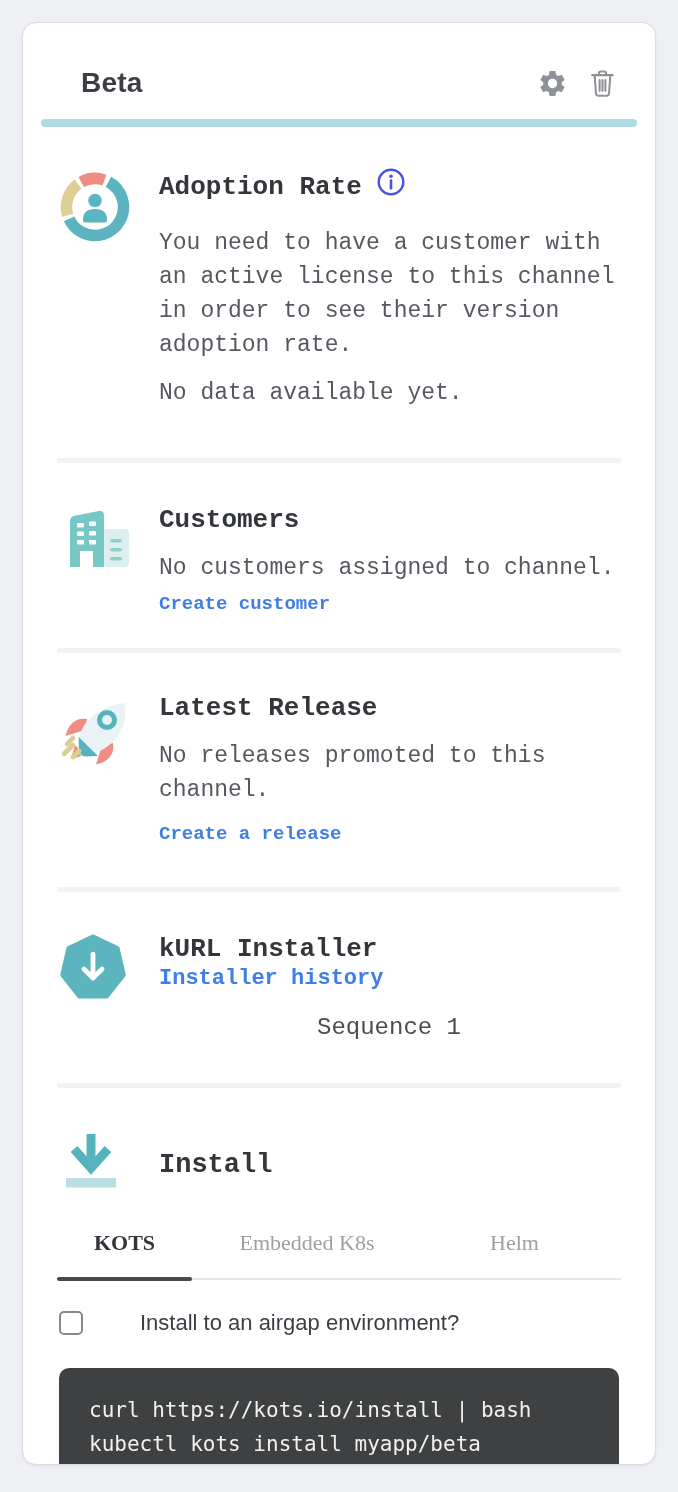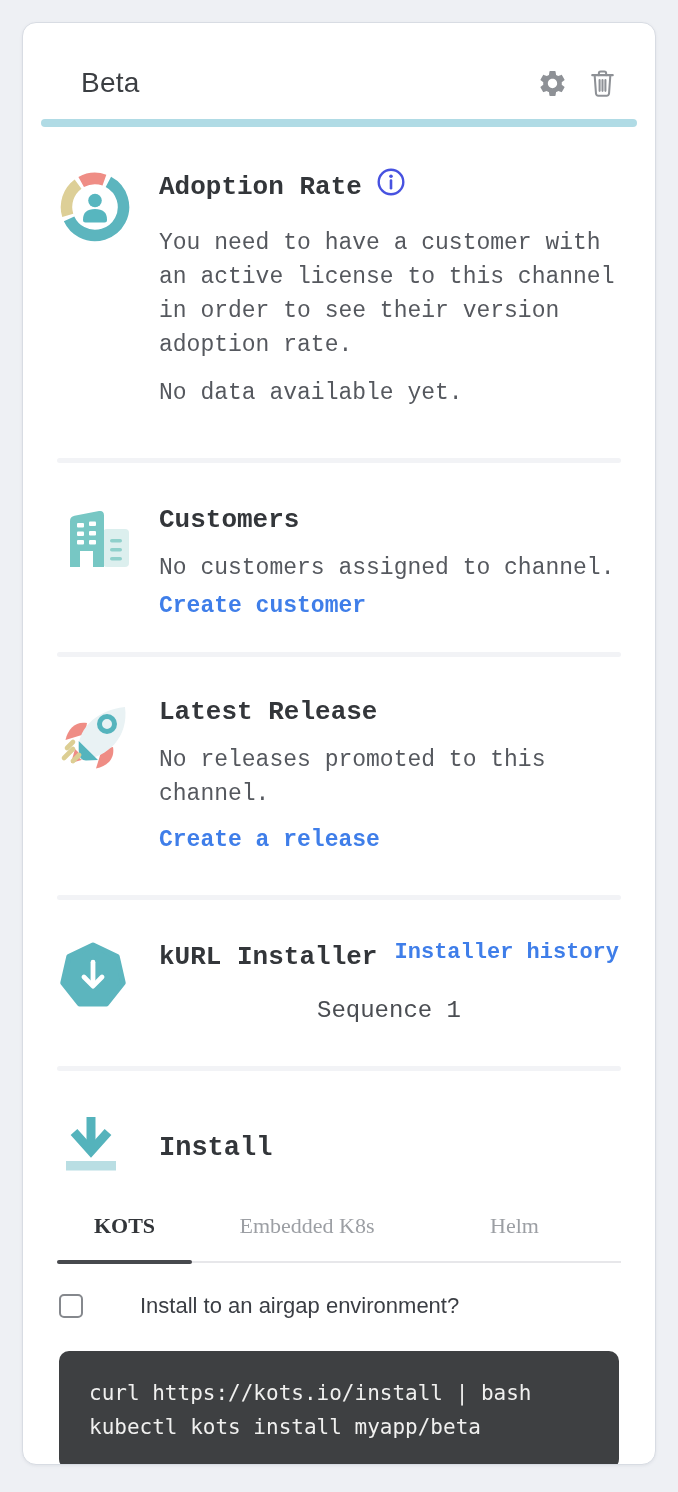--- a/index.html
+++ b/index.html
@@ -13,21 +13,21 @@
     border: 1px solid #d8dce3;
     border-radius: 14px;
     box-shadow: 0 1px 3px rgba(100,110,130,0.10);
     overflow: hidden;
   }
 
   .card-header {
     display: flex; align-items: center; justify-content: space-between;
     padding: 44px 38px 0 58px;
   }
-  .card-title { font-size: 28px; font-weight: 400; color: #3b3e42; letter-spacing: .2px; }
+  .card-title { font-size: 28px; font-weight: 700; color: #3b3e42; letter-spacing: .2px; }
   .header-icons { display: flex; align-items: center; gap: 20px; }
   .icon-btn { background: none; border: none; cursor: pointer; padding: 0; line-height: 0; }
 
   .accent-bar { height: 8px; border-radius: 4px; margin: 20px 18px 0 18px; background: #b0dbe5; }
 
   .section { display: flex; align-items: flex-start; padding: 0 36px; }
   .icon-box { width: 100px; flex: none; padding-top: 2px; }
   .sec-content { flex: 1; min-width: 0; font-family: Liberation Mono, monospace; }
 
   .s1 { padding-top: 42px; padding-bottom: 48px; }
@@ -35,27 +35,27 @@
   .s3 { padding-top: 38px; padding-bottom: 42px; }
   .s4 { padding-top: 40px; padding-bottom: 38px; }
   .s5 { padding-top: 38px; }
 
   .divider { height: 5px; background: #f2f3f6; border-radius: 3px; margin: 0 34px; }
 
   .sec-title { font-size: 26px; font-weight: 700; color: #33363a; line-height: 34px; }
   .title-row { display: flex; align-items: center; }
   .body-text { font-size: 23px; color: #55585e; line-height: 34px; margin-top: 14px; }
   .para { margin-top: 22px; max-width: 470px; }
-  .link { display: inline-block; font-size: 23px; font-weight: 700; color: #3f7ee9; text-decoration: none; cursor: pointer; }
+  .link { display: inline-block; font-size: 19px; font-weight: 700; color: #3f7ee9; text-decoration: none; cursor: pointer; }
   .mt8 { margin-top: 8px; }
   .mt16 { margin-top: 16px; }
 
   .info-icon { margin-left: 14px; position: relative; top: -2px; cursor: pointer; }
 
-  .kurl-row { display: flex; align-items: flex-start; justify-content: space-between; }
+  .kurl-row { display: flex; align-items: flex-start; justify-content: space-between; flex-direction: column; }
   .seq-text { font-size: 24px; color: #4a4d52; line-height: 34px; margin-top: 20px; text-align: center; }
 
   .install-head { display: flex; align-items: center; }
   .install-head .sec-title { font-size: 27px; }
 
   .tabs { display: flex; margin: 26px 34px 0 34px; border-bottom: 2px solid #e7e7ea; }
   .tab {
     font-size: 22px; color: #9c9fa4; text-align: center;
     padding-bottom: 22px; cursor: pointer; position: relative;
     background: none; border: none; font-family: Liberation Serif, serif;

